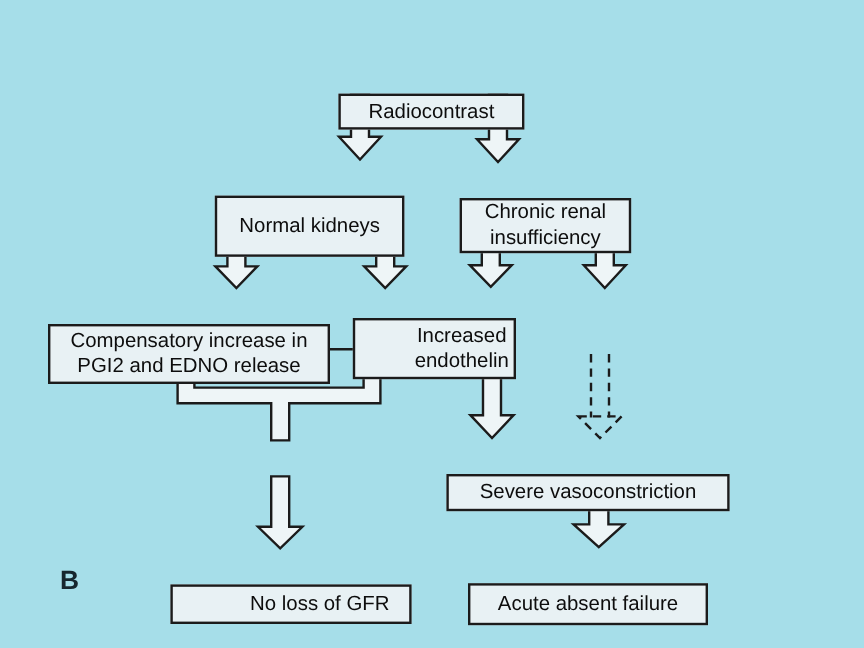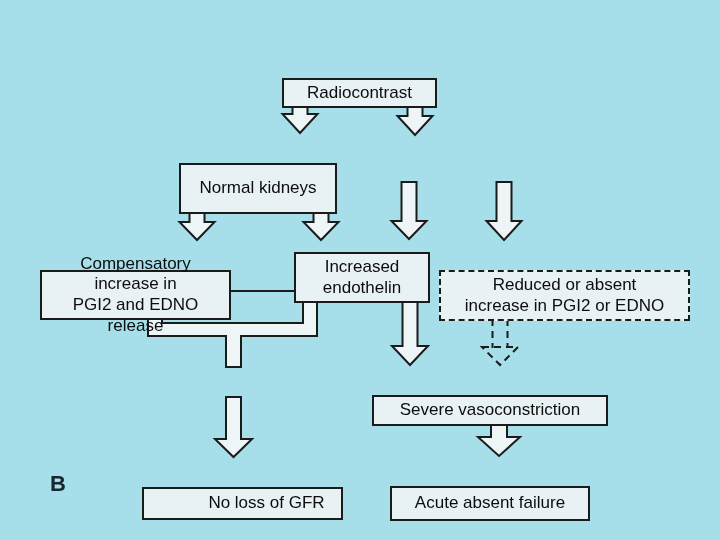--- a/index.html
+++ b/index.html
@@ -56,35 +56,35 @@
   </svg>
 
   <div class="node" style="left:282px;top:50px;width:155px;height:30px;">
     <span class="lbl">Radiocontrast</span>
   </div>
 
   <div class="node" style="left:179px;top:135px;width:158px;height:51px;">
     <span class="lbl">Normal kidneys</span>
   </div>
 
+  <div class="node" style="left:383px;top:137px;width:143px;height:46px;">
+    <span class="lbl">Chronic renal
+insufficiency</span>
+  </div>
 
-  <div class="node" style="left:40px;top:242px;width:191px;height:50px;">
+  <div class="node" style="left:40px;top:242px;width:235px;height:50px;">
     <span class="lbl">Compensatory increase in
 PGI2 and EDNO release</span>
   </div>
 
-  <div class="node" style="left:294px;top:224px;width:136px;height:51px;">
+  <div class="node" style="left:294px;top:237px;width:136px;height:51px;justify-content:flex-end;">
     <span class="lbl">Increased
 endothelin</span>
   </div>
 
-  <div class="node dashed-node" style="left:439px;top:242px;width:251px;height:51px;">
-    <span class="lbl">Reduced or absent
-increase in PGI2 or EDNO</span>
-  </div>
 
 
   <div class="node" style="left:372px;top:367px;width:236px;height:31px;text-align:right;">
     <span class="lbl">Severe vasoconstriction</span>
   </div>
 
   <div class="node" style="left:142px;top:459px;width:201px;height:33px;padding-left:48px;">
     <span class="lbl">No loss of GFR</span>
   </div>
 

